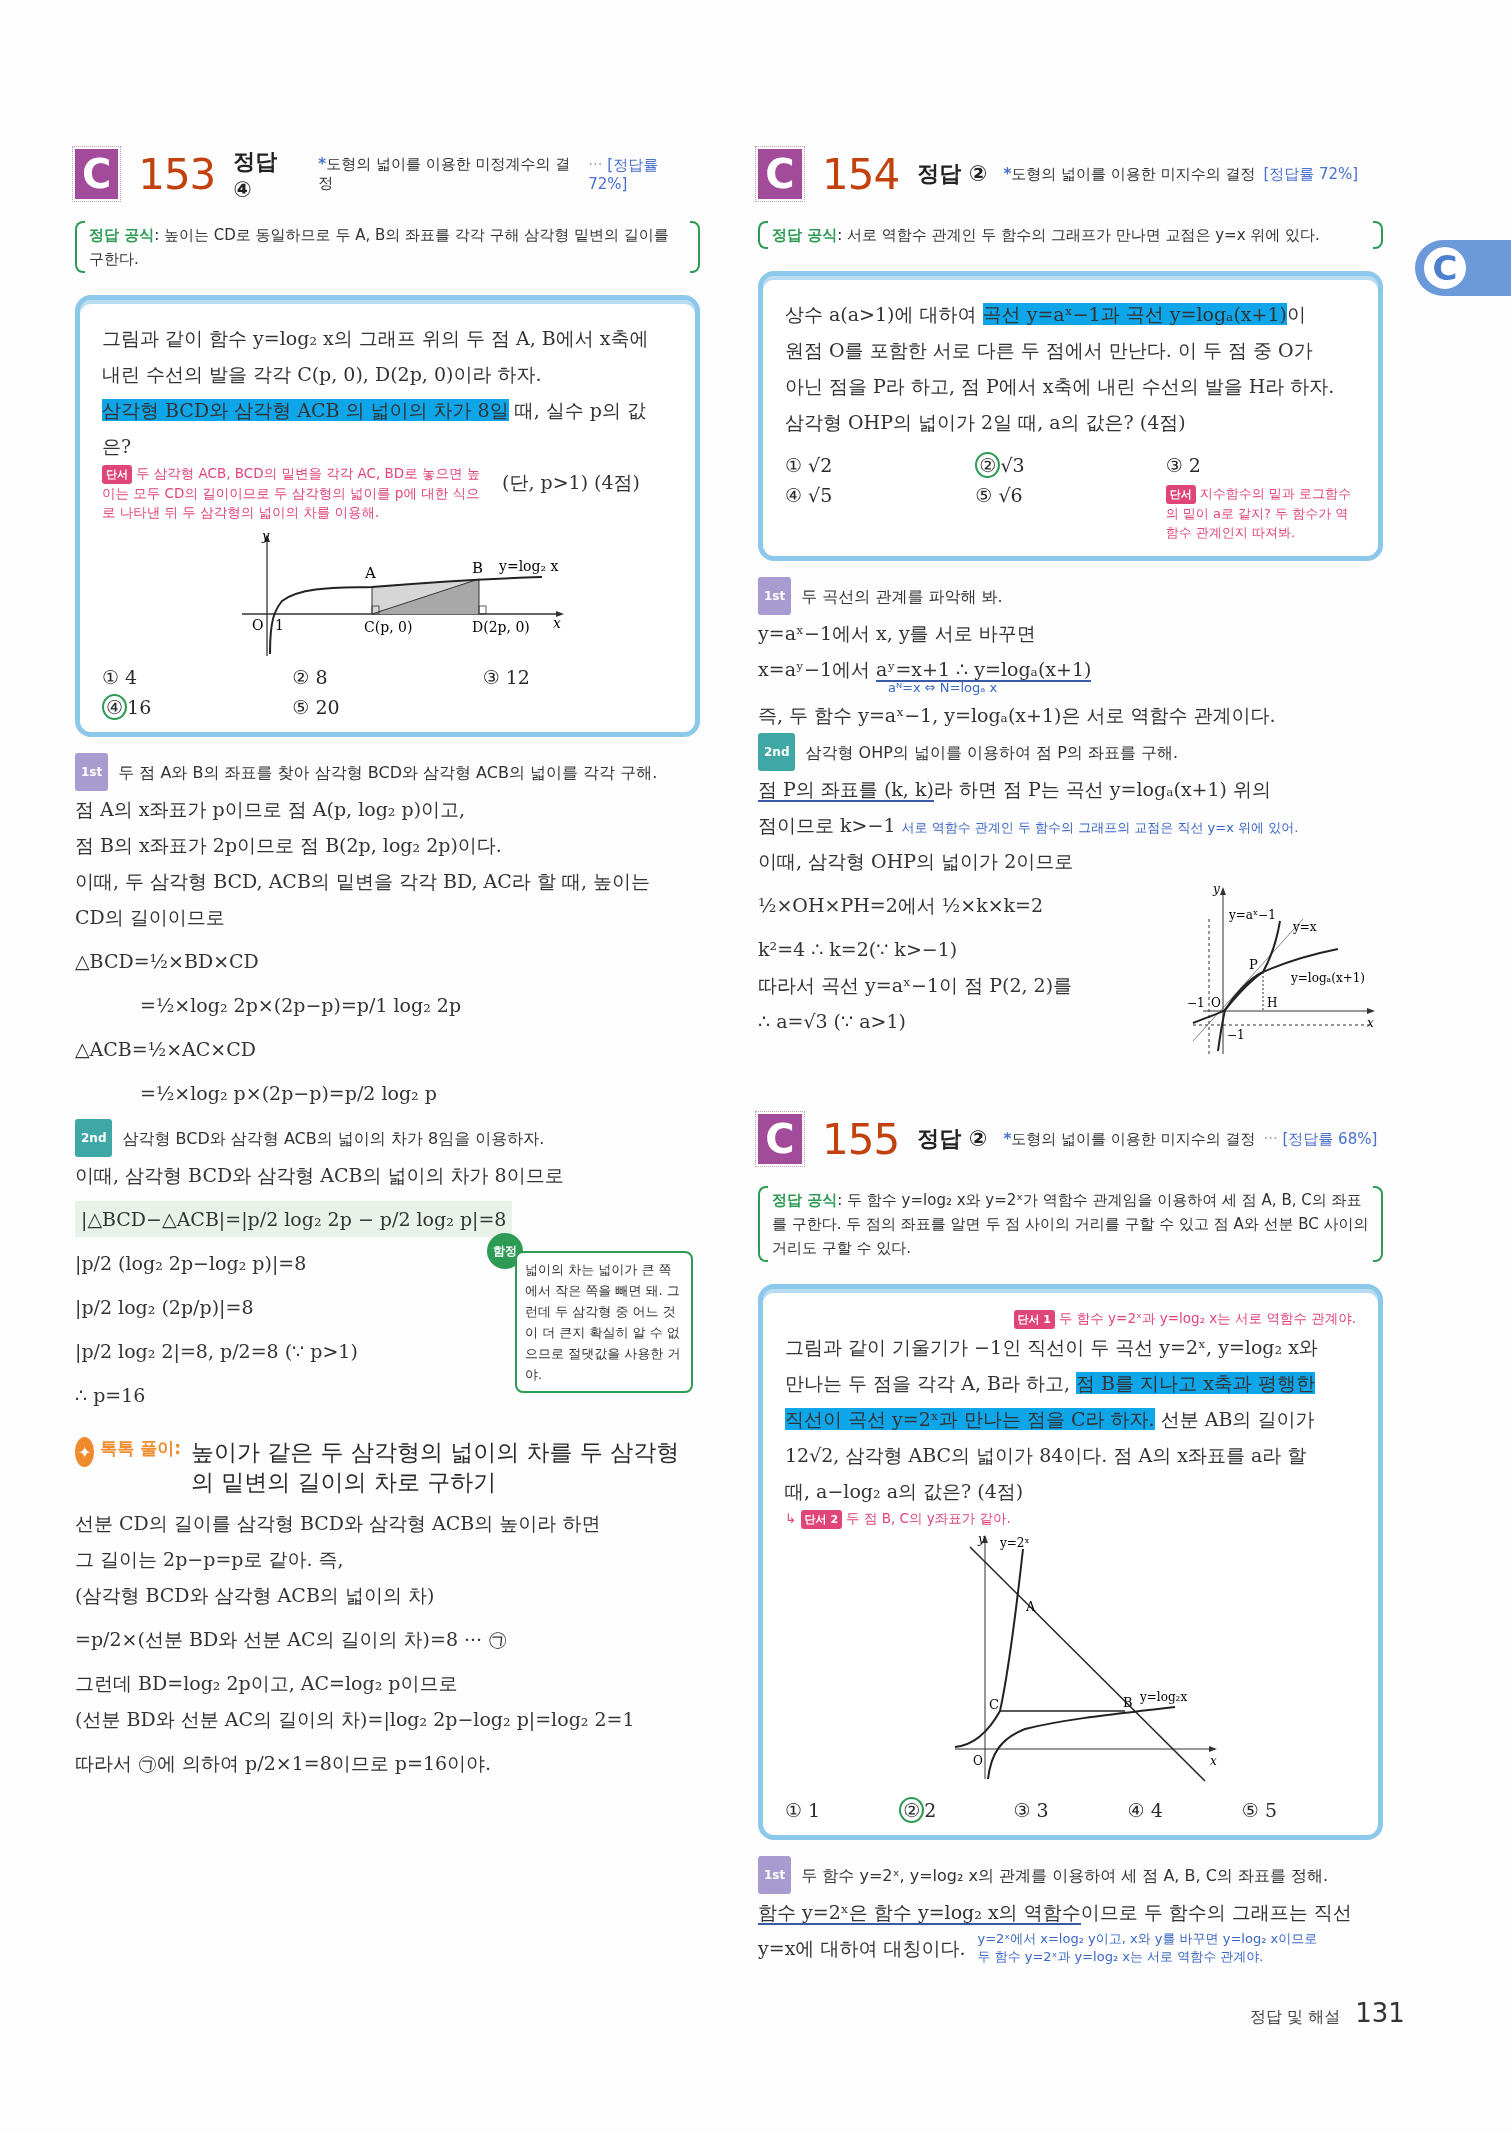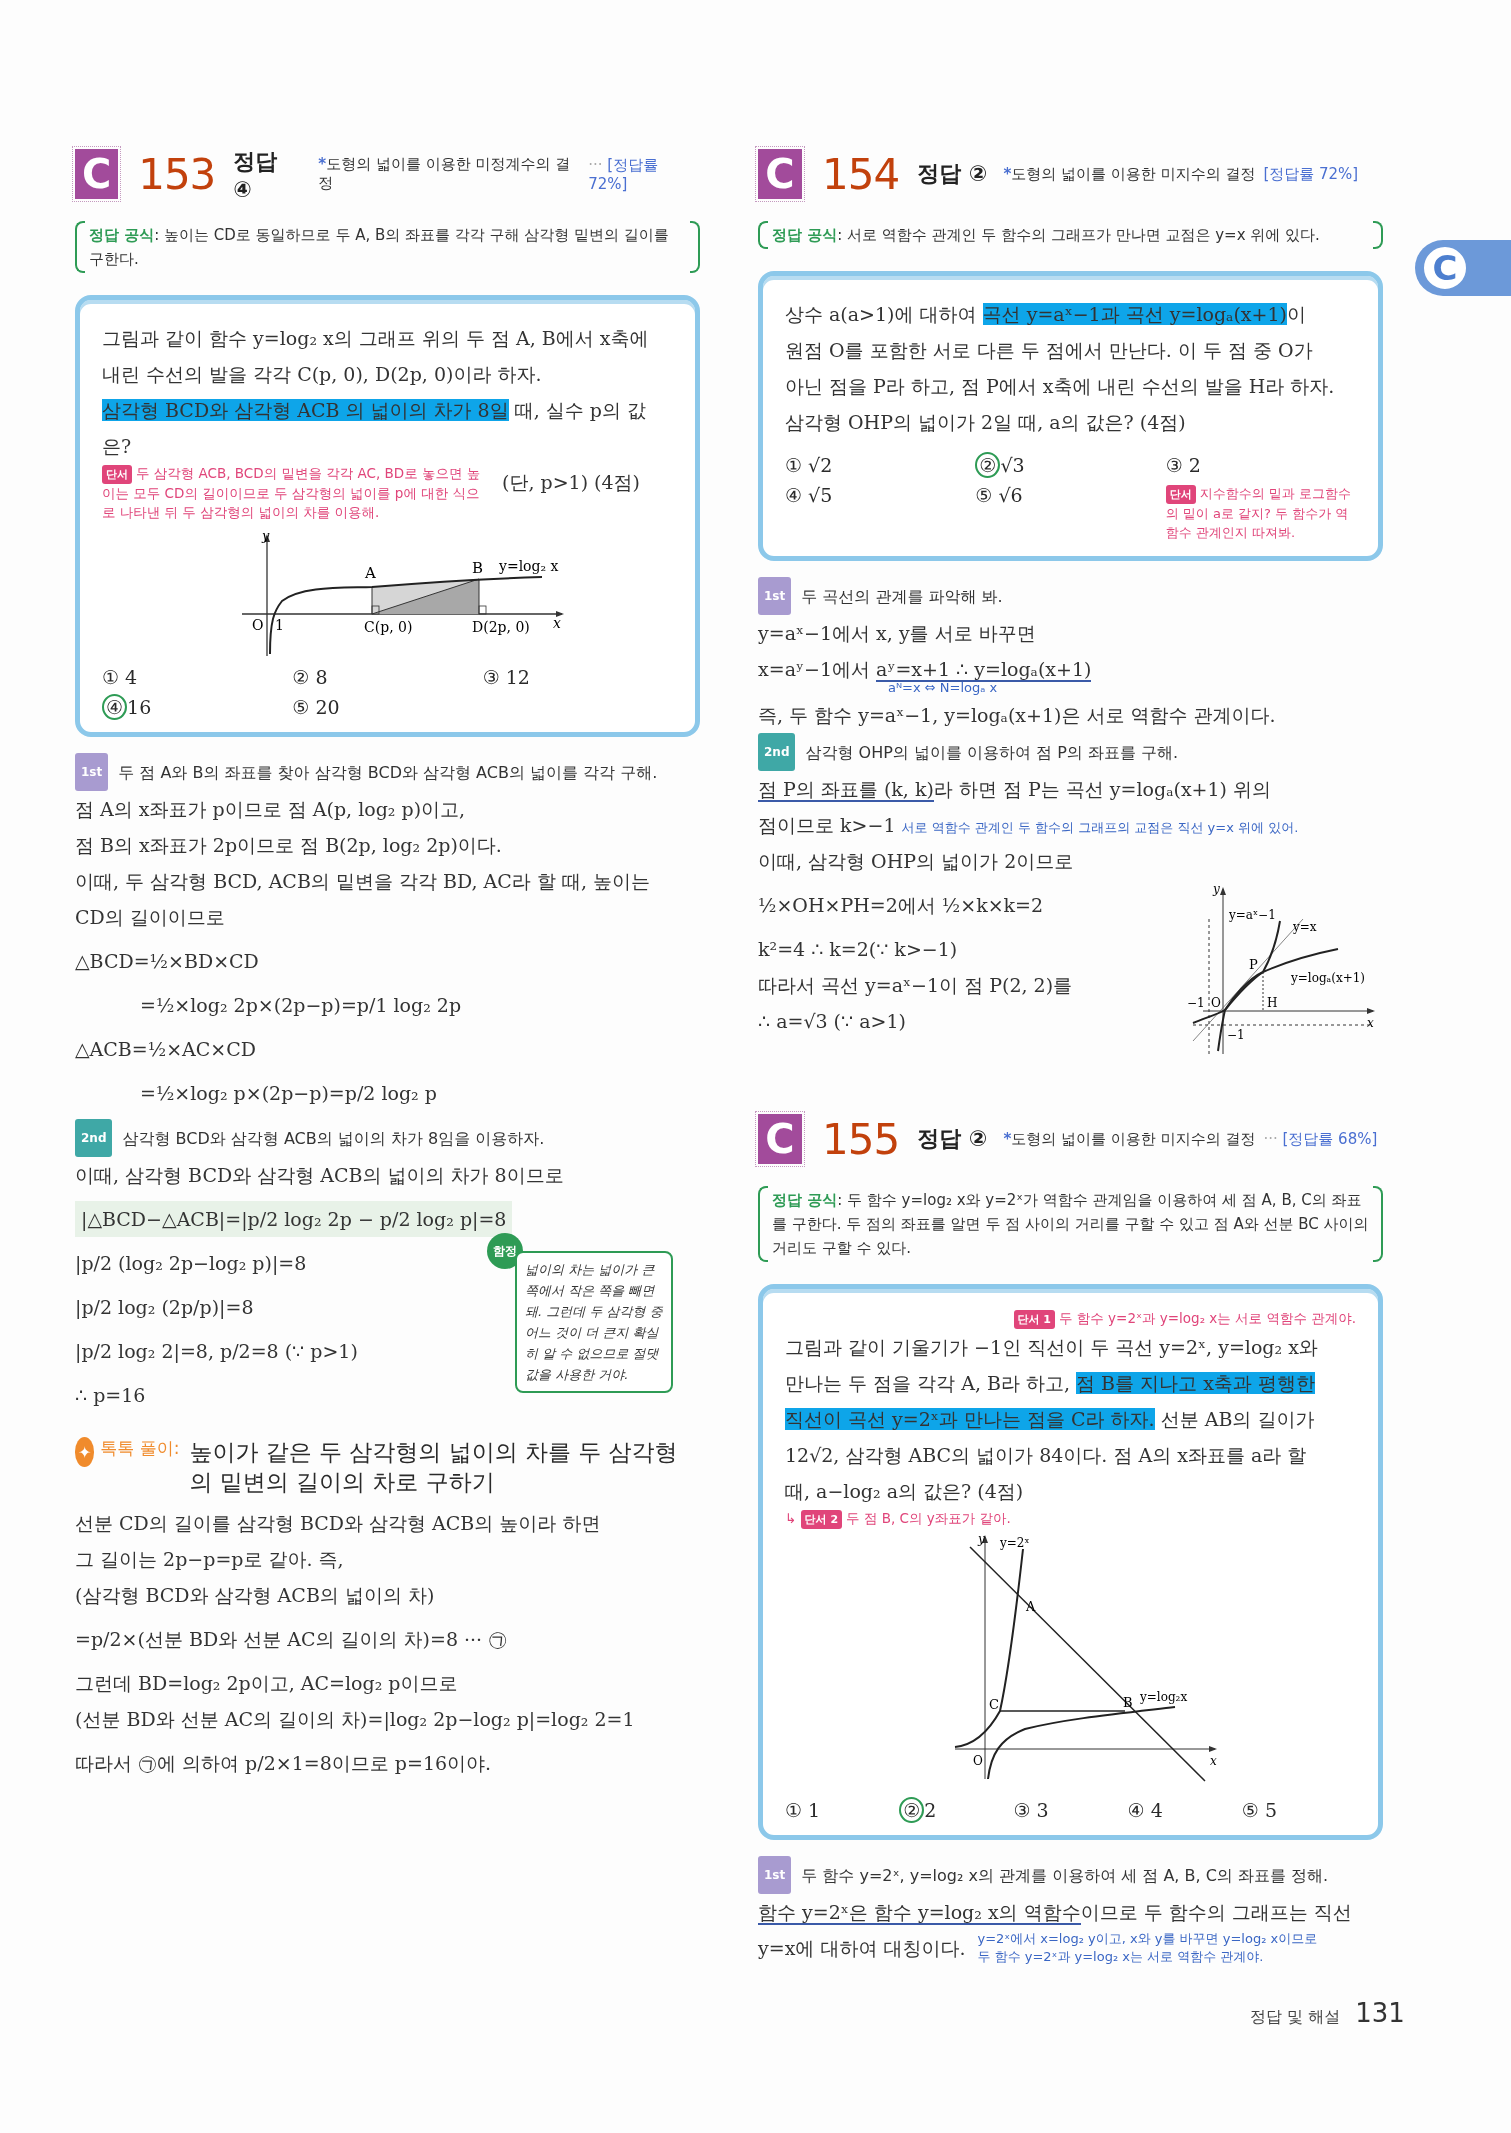--- a/index.html
+++ b/index.html
@@ -37,26 +37,26 @@
   .sol { margin-top: 16px; font-size: 19px; line-height: 36px; color: #333; }
   .step-tag { display: inline-block; font-family: "DejaVu Sans", sans-serif; font-weight: bold; font-size: 12px; color: #fff; padding: 1px 6px; border-radius: 3px; margin-right: 10px; vertical-align: 2px; }
   .step-1 { background: #a89bd0; }
   .step-2 { background: #3fa8a6; }
   .step-title { font-family: "DejaVu Sans", sans-serif; font-size: 16px; color: #333; }
   .eq-line { margin: 8px 0; }
   .eq-hl { background: #e8f2e8; display: inline-block; padding: 0 6px; }
   .note-blue { font-family: "DejaVu Sans", sans-serif; font-size: 13px; color: #3a66c4; line-height: 18px; }
   .ul-blue { border-bottom: 2px solid #3a5aa8; }
 
-  .tip-box { position: absolute; width: 158px; border: 2px solid #2e9b55; border-radius: 8px; padding: 6px 8px; font-family: "DejaVu Sans", sans-serif; font-size: 13px; line-height: 21px; background: #fff; font-style: italic; }
+  .tip-box { position: absolute; width: 178px; border: 2px solid #2e9b55; border-radius: 8px; padding: 6px 8px; font-family: "DejaVu Sans", sans-serif; font-size: 13px; line-height: 21px; background: #fff; }
   .tip-pin { position: absolute; width: 36px; height: 36px; background: #2e9b55; color: #fff; border-radius: 50% 50% 50% 50%; font-family: "DejaVu Sans", sans-serif; font-size: 12px; font-weight: bold; display: flex; align-items: center; justify-content: center; }
 
   .toktok { font-family: "DejaVu Sans", sans-serif; display: flex; align-items: flex-start; margin-top: 24px; }
   .toktok-icon { width: 30px; height: 30px; background: #f08b2c; border-radius: 50%; color: #fff; font-size: 16px; display: flex; align-items: center; justify-content: center; margin-right: 6px; }
-  .toktok-label { color: #f08b2c; font-weight: normal; font-size: 17px; margin-right: 10px; white-space: nowrap; }
+  .toktok-label { color: #f08b2c; font-weight: bold; font-size: 17px; margin-right: 10px; white-space: nowrap; }
   .toktok-title { font-weight: normal; font-size: 23px; line-height: 30px; }
 
   .section-tab { position: absolute; left: 1415px; top: 240px; width: 96px; height: 56px; background: #6c99d9; border-radius: 28px 0 0 28px; }
   .section-tab .circ { position: absolute; left: 6px; top: 4px; width: 48px; height: 48px; border-radius: 50%; background: #fff; border: 3px solid #6c99d9; color: #4d7fcf; font-family: "DejaVu Sans", sans-serif; font-weight: bold; font-size: 34px; display: flex; align-items: center; justify-content: center; }
 
   .footer { position: absolute; left: 1250px; top: 1998px; font-family: "DejaVu Sans", sans-serif; }
   .footer .lbl { font-size: 16px; color: #444; }
   .footer .pg { font-size: 26px; color: #333; margin-left: 10px; }
   svg text { font-family: "DejaVu Serif", serif; }
 </style>

